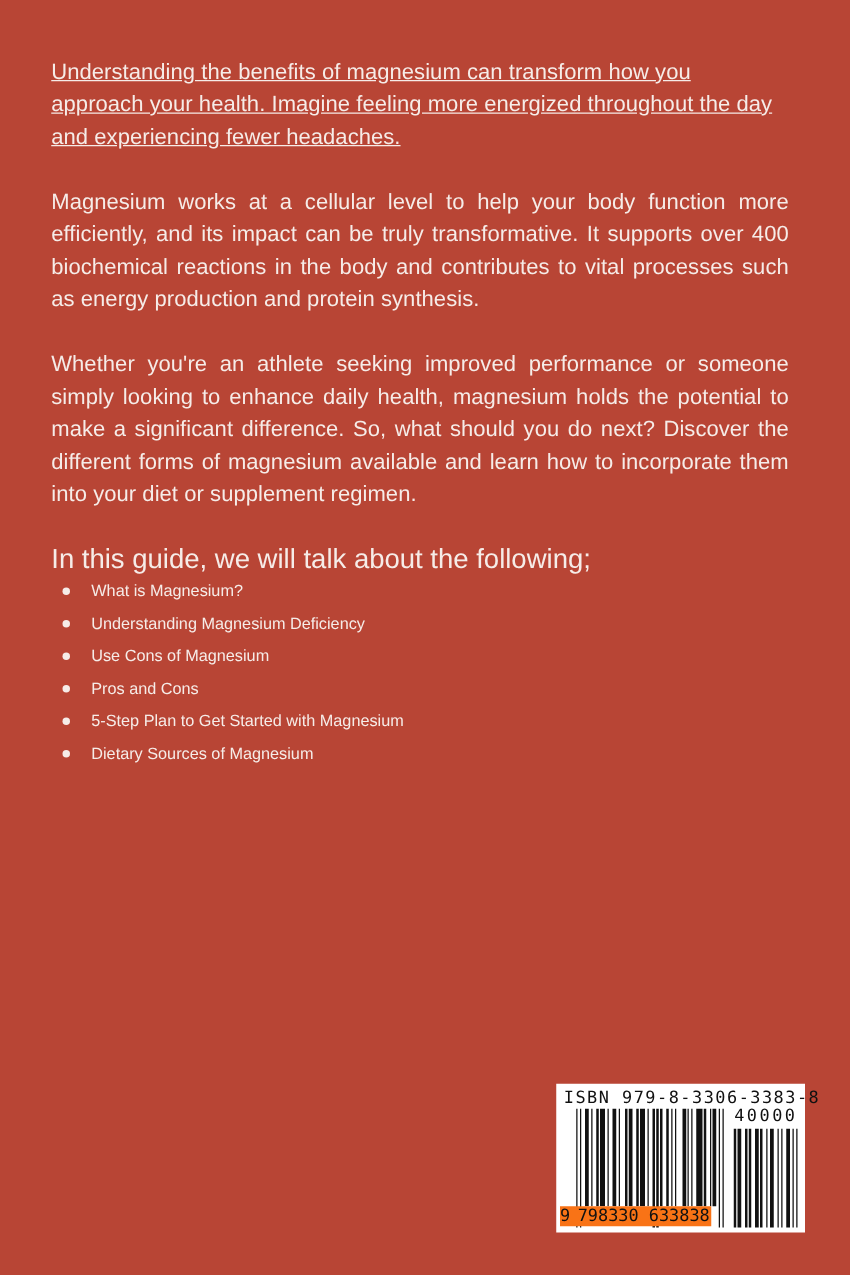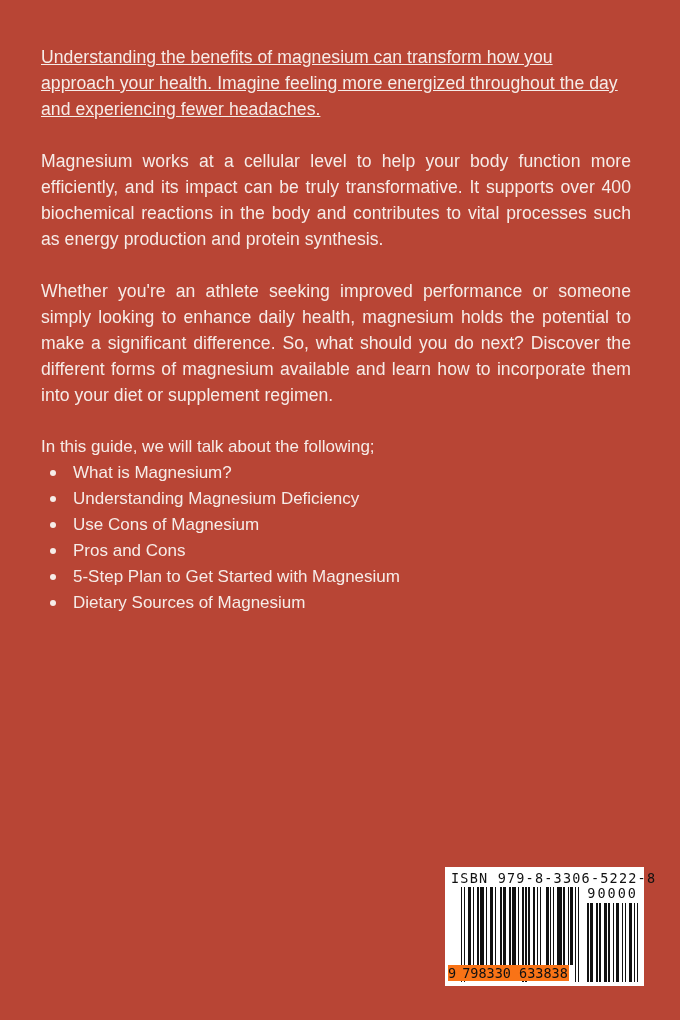--- a/index.html
+++ b/index.html
@@ -26,31 +26,31 @@
       line-height: 26px;
       margin: 0 0 26px 0;
       text-align: justify;
       letter-spacing: 0.05px;
     }
     .para.first {
       text-align: left;
       text-decoration: underline;
     }
     .intro {
-      font-size: 17px;
+      font-size: 22px;
       line-height: 26px;
       margin: 0;
     }
     ul.topics {
       list-style: none;
       margin: 0;
       padding: 0;
     }
     ul.topics li {
-      font-size: 17px;
+      font-size: 13px;
       line-height: 26px;
       position: relative;
       padding-left: 32px;
     }
     ul.topics li .bullet {
       position: absolute;
       left: 9px;
       top: 10px;
       width: 6px;
       height: 6px;
@@ -132,22 +132,22 @@
     <li><span class="bullet"></span><span>What is Magnesium?</span></li>
     <li><span class="bullet"></span><span>Understanding Magnesium Deficiency</span></li>
     <li><span class="bullet"></span><span>Use Cons of Magnesium</span></li>
     <li><span class="bullet"></span><span>Pros and Cons</span></li>
     <li><span class="bullet"></span><span>5-Step Plan to Get Started with Magnesium</span></li>
     <li><span class="bullet"></span><span>Dietary Sources of Magnesium</span></li>
   </ul>
 </div>
 
 <div class="barcode-box">
-  <div class="isbn-text">ISBN 979-8-3306-5222-8</div>
-  <div class="price-code">90000</div>
+  <div class="isbn-text">ISBN 979-8-3306-3383-8</div>
+  <div class="price-code">40000</div>
 
   <div class="bars-main">
 
     <span class="bar" style="width:1.5px;height:95px;margin-right:1.5px"></span>
     <span class="bar" style="width:1.5px;height:95px;margin-right:3px"></span>
     <span class="bar" style="width:3px;height:78px;margin-right:1.5px"></span>
     <span class="bar" style="width:1.5px;height:78px;margin-right:3px"></span>
     <span class="bar" style="width:1.5px;height:78px;margin-right:1.5px"></span>
     <span class="bar" style="width:4.5px;height:78px;margin-right:1.5px"></span>
     <span class="bar" style="width:1.5px;height:78px;margin-right:3px"></span>

